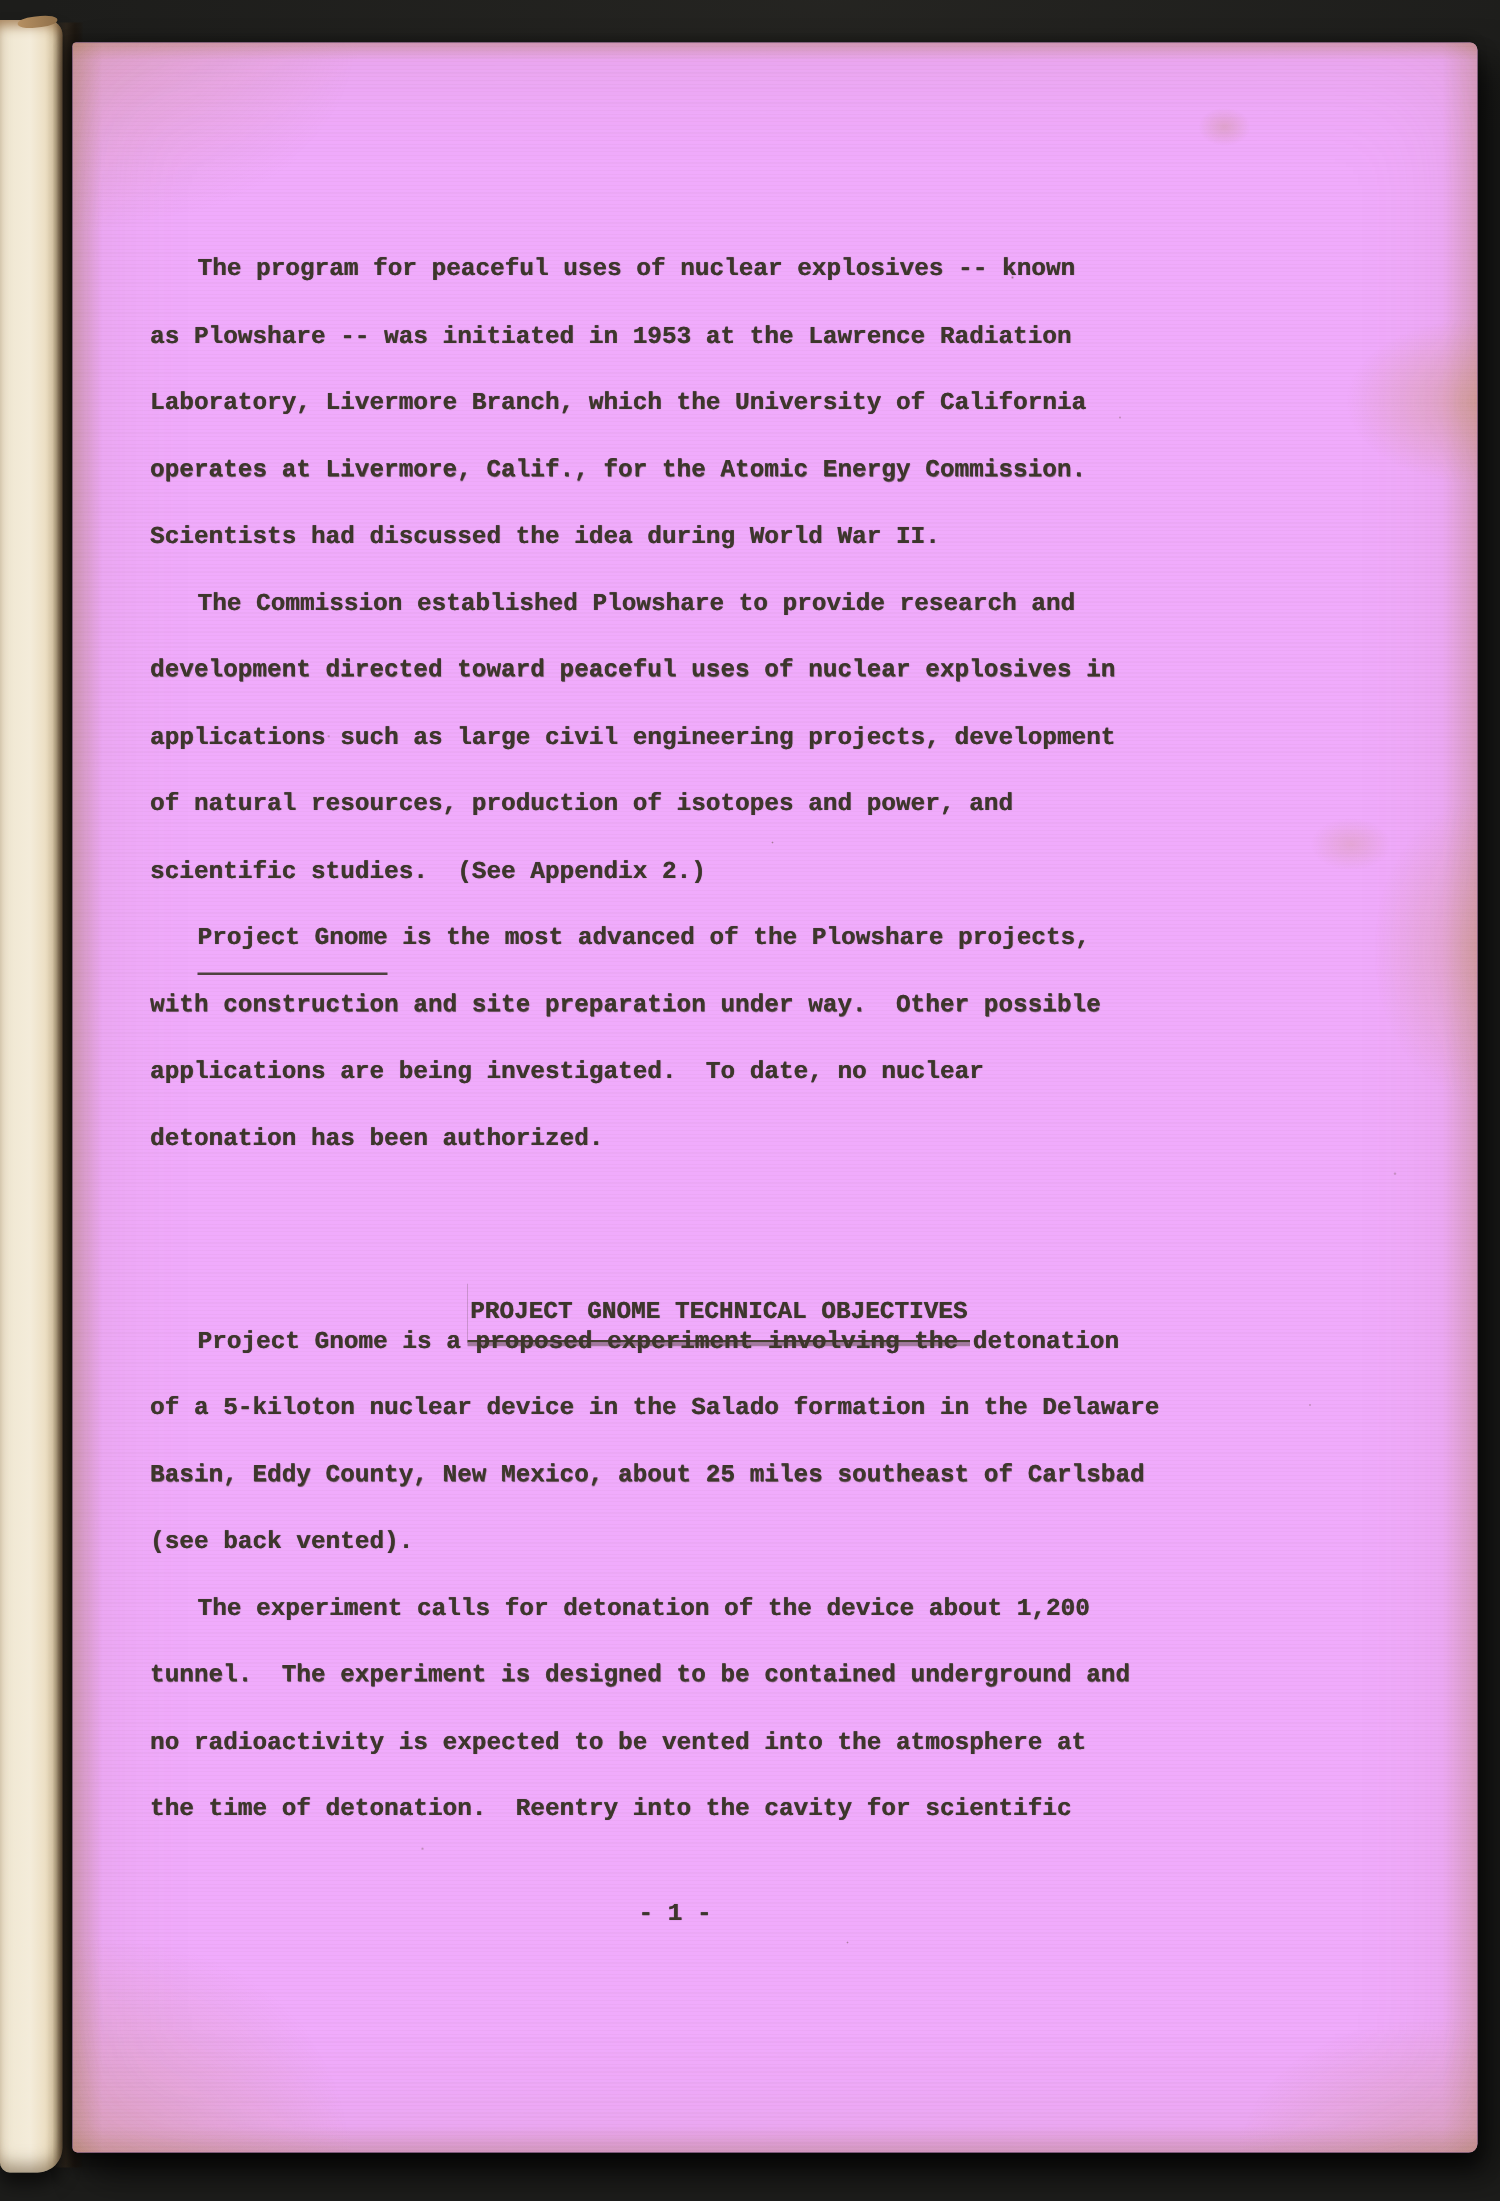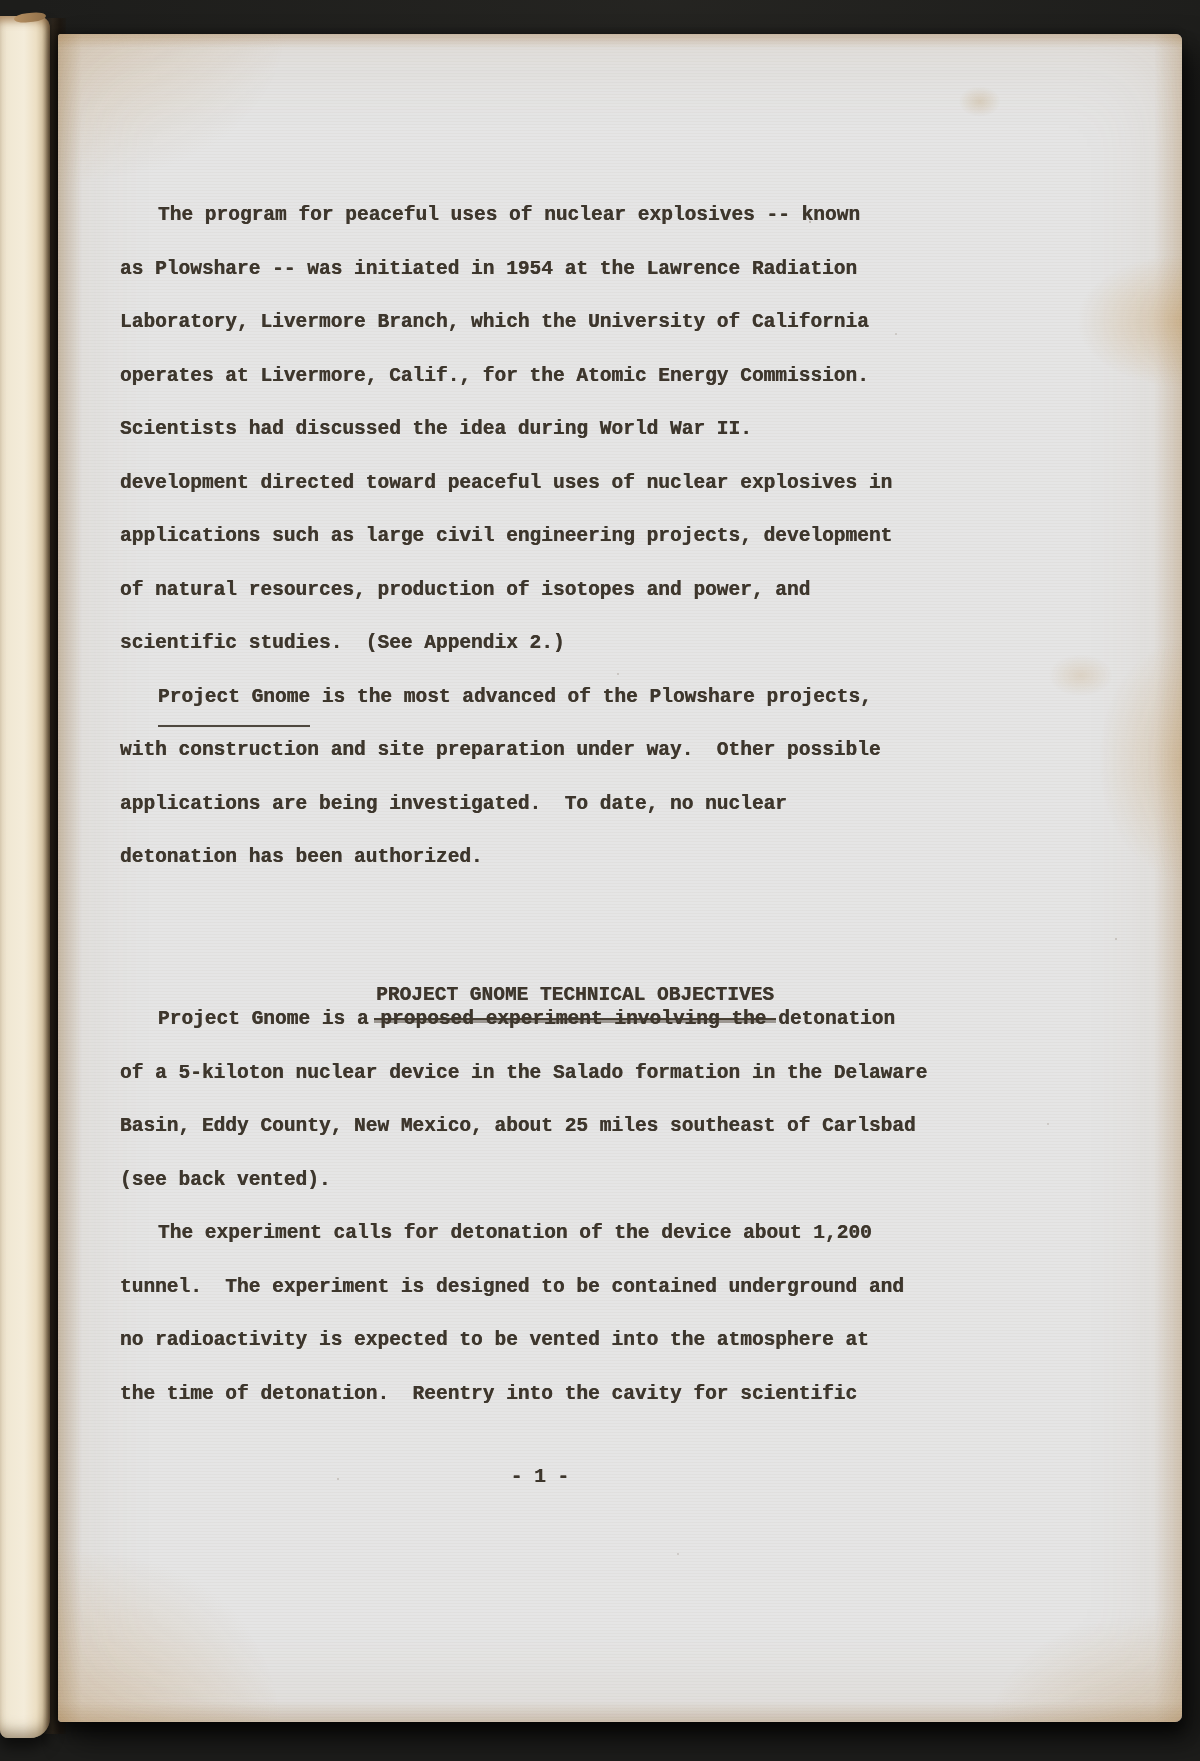--- a/index.html
+++ b/index.html
@@ -24,21 +24,21 @@
     background:linear-gradient(90deg,#b69062,#8f6f49); border-radius:50% / 60%;
     transform:rotate(-6deg); }
 
   
   .gutter-shadow { position:absolute; left:42px; top:18px; width:24px; height:1716px;
     background:linear-gradient(90deg, rgba(60,45,30,0) 0%, rgba(55,42,28,.55) 45%,
                rgba(30,22,14,.7) 75%, rgba(30,22,14,.25) 100%); }
 
   
   .page { position:absolute; left:58px; top:34px; width:1124px; height:1688px;
-    background:#e5e5e5;
+    background:#f0abfc;
     border-radius:3px 6px 7px 4px;
     box-shadow:16px 16px 30px rgba(0,0,0,.55), -4px 0 10px rgba(0,0,0,.4),
                0 12px 16px rgba(0,0,0,.5); }
 
   .aging { position:absolute; inset:0; border-radius:inherit; pointer-events:none;
     background:
       radial-gradient(150px 95px  at 100% 17%, rgba(198,155,92,.40), transparent 70%),
       radial-gradient(120px 170px at 100% 43%, rgba(198,155,92,.30), transparent 70%),
       radial-gradient(320px 210px at 0% 0%,    rgba(192,151,94,.26), transparent 72%),
       radial-gradient(280px 240px at 2% 100%,  rgba(192,151,94,.32), transparent 72%),
@@ -88,27 +88,28 @@
 <div class="gutter-shadow"></div>
 
 <div class="page">
   <div class="aging"></div>
   <div class="texture"></div>
 
   <div class="text-block">
 
     <div>
       <div class="line indent">The program for peaceful uses of nuclear explosives -- known</div>
-      <div class="line">as Plowshare -- was initiated in 1954 at the Lawrence Radiation</div>
+      <div class="line">as Plowshare -- was initiated in 1953 at the Lawrence Radiation</div>
       <div class="line">Laboratory, Livermore Branch, which the University of California</div>
       <div class="line">operates at Livermore, Calif., for the Atomic Energy Commission.</div>
       <div class="line">Scientists had discussed the idea during World War II.</div>
     </div>
 
     <div>
+      <div class="line indent">The Commission established Plowshare to provide research and</div>
       <div class="line">development directed toward peaceful uses of nuclear explosives in</div>
       <div class="line">applications such as large civil engineering projects, development</div>
       <div class="line">of natural resources, production of isotopes and power, and</div>
       <div class="line">scientific studies.  (See Appendix 2.)</div>
     </div>
 
     <div>
       <div class="line indent"><span class="u">Project Gnome</span><span> is the most advanced of the Plowshare projects,</span></div>
       <div class="line">with construction and site preparation under way.  Other possible</div>
       <div class="line">applications are being investigated.  To date, no nuclear</div>

